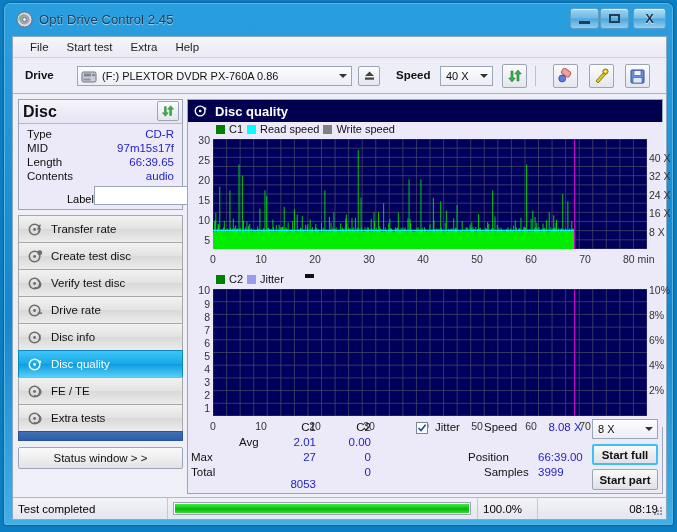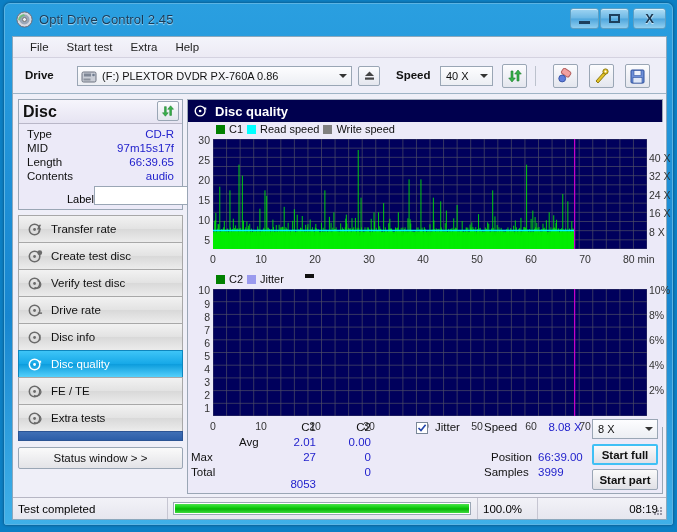--- a/index.html
+++ b/index.html
@@ -601,21 +601,21 @@
 
         <div id="jitter-chk" style="left:228px;top:4px;">
           <svg width="10" height="10" viewBox="0 0 10 10">
             <path d="M1.5 5 L4 7.6 L8.6 1.8" stroke="#2244aa" stroke-width="1.6" fill="none"></path>
           </svg>
         </div>
         <div class="st" style="left:247px;top:3px;">Jitter</div>
 
         <div class="st" style="left:296px;top:3px;">Speed</div>
         <div class="sv" style="left:350px;top:3px;width:54px;text-align:center;">8.08 X</div>
-        <div class="st" style="left:303px;top:33px;">Position</div>
+        <div class="st" style="left:280px;top:33px;">Position</div>
         <div class="sv" style="left:350px;top:33px;width:60px;text-align:left;">66:39.00</div>
         <div class="st" style="left:296px;top:48px;">Samples</div>
         <div class="sv" style="left:350px;top:48px;width:60px;text-align:left;">3999</div>
 
         <div class="combo" style="position:absolute;left:404px;top:1px;width:66px;padding-left:5px;">
           <span>8 X</span>
           <i class="arrow"></i>
         </div>
 
         <div class="gobtn focus" style="left:404px;top:26px;width:66px;">Start full</div>

